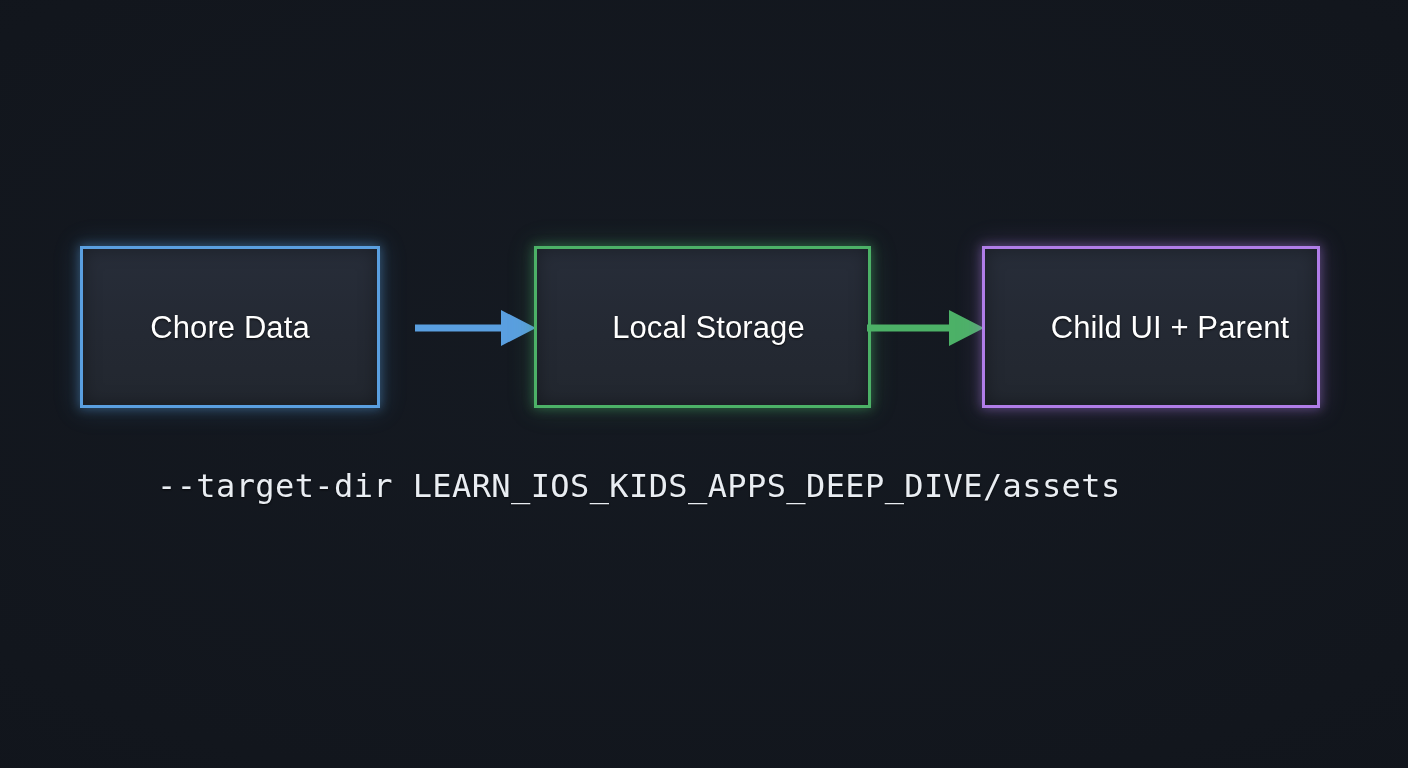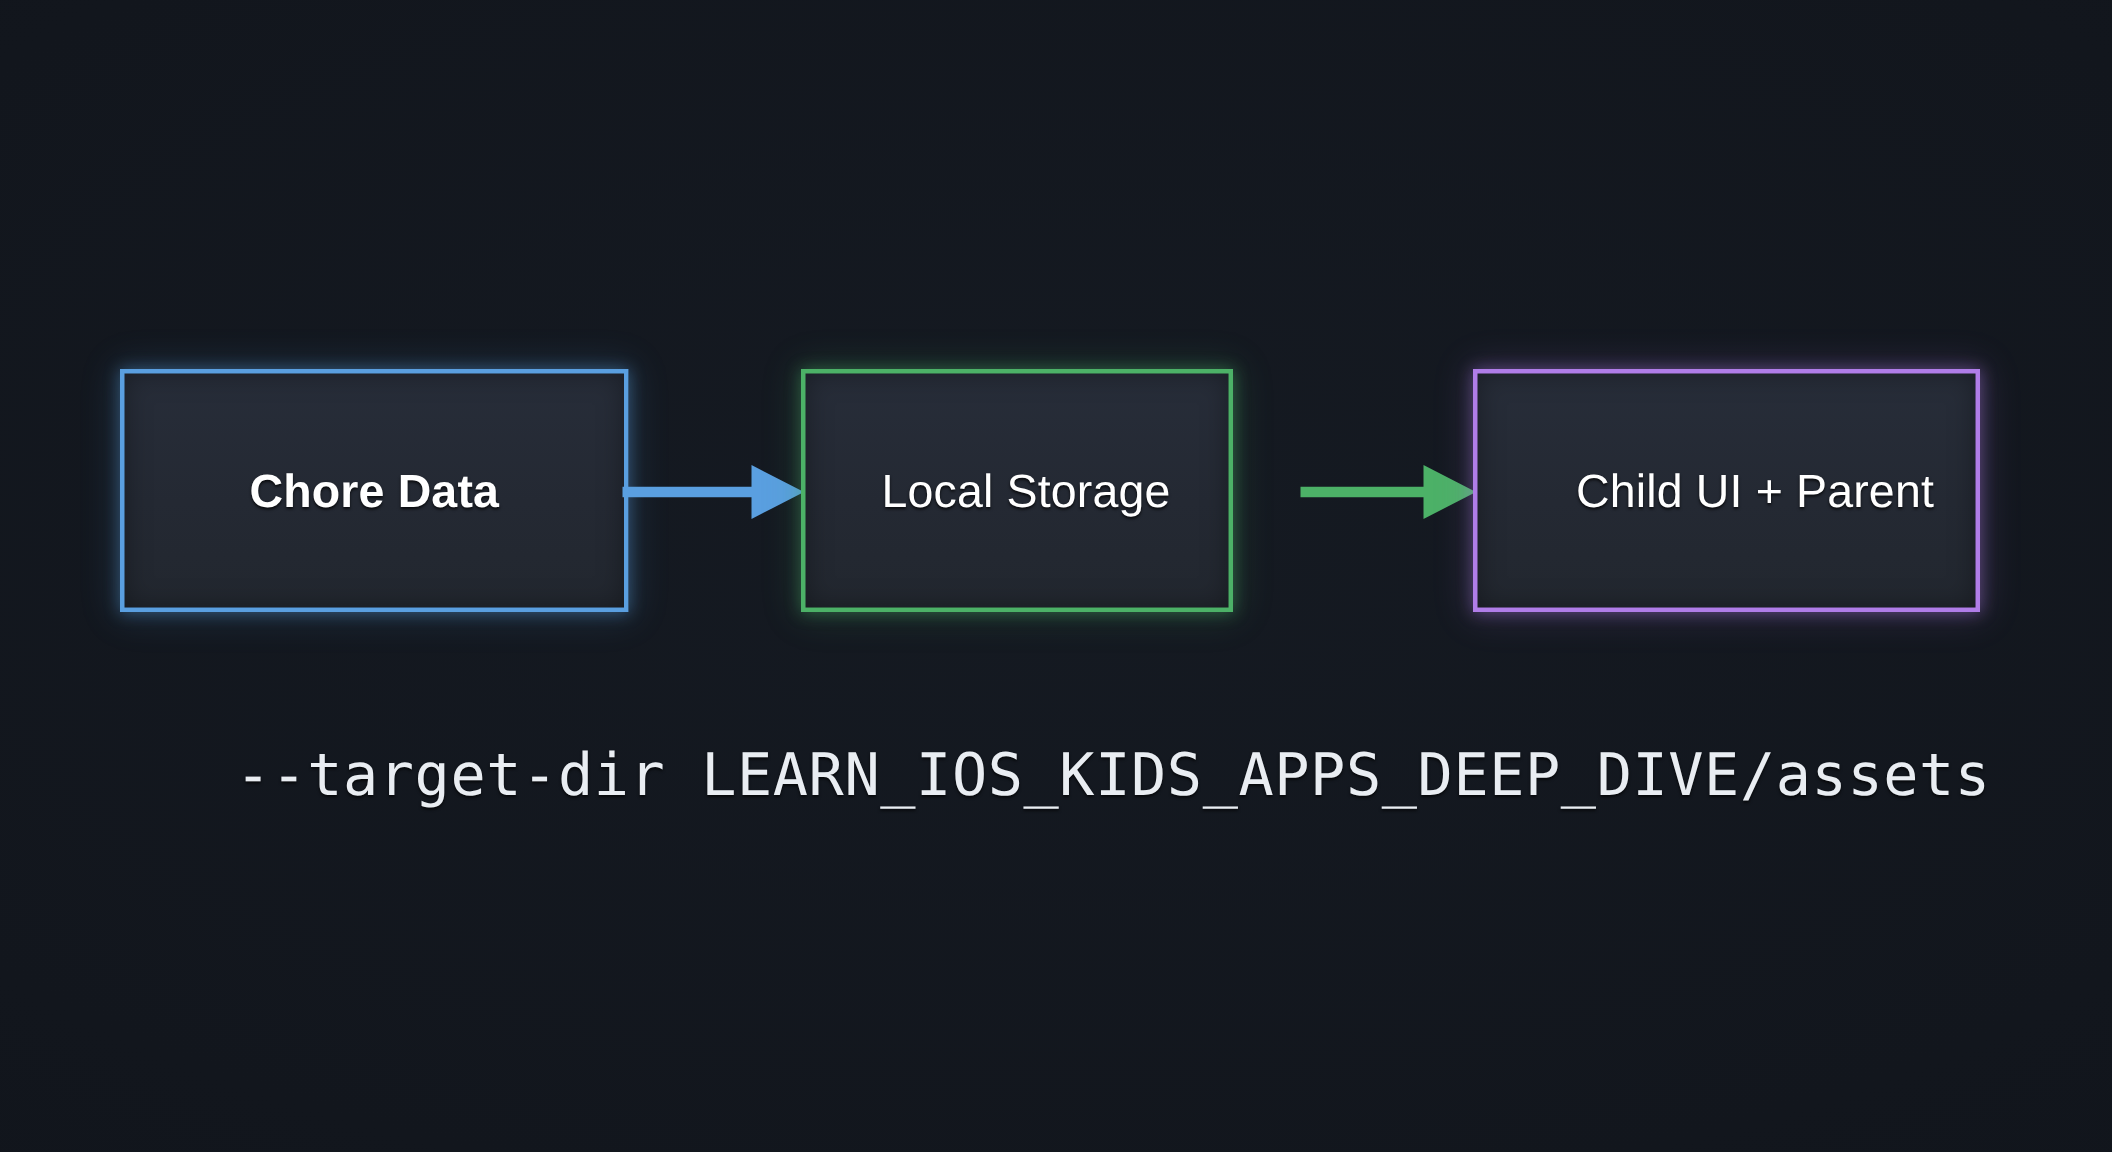--- a/index.html
+++ b/index.html
@@ -39,29 +39,28 @@
   .node .node-label {
     font-size: 31px;
     line-height: 1;
     color: #ffffff;
     letter-spacing: 0.1px;
     text-shadow: 0 1px 2px rgba(0,0,0,0.75);
     white-space: nowrap;
   }
 
   #node-chore-data {
-    left: 80px;  top: 246px;  width: 339px; height: 162px;
+    left: 80px;  top: 246px;  width: 300px; height: 162px;
     border-color: #5a9fe0;
     box-shadow: 0 0 10px 1px rgba(90,159,224,0.40),
                 0 0 24px 3px rgba(90,159,224,0.16),
                 inset 0 0 18px rgba(0,0,0,0.35);
-    font-weight: bold;
   }
   #node-local-storage {
-    left: 534px; top: 246px;  width: 288px; height: 162px;
+    left: 534px; top: 246px;  width: 337px; height: 162px;
     border-color: #4cb167;
     box-shadow: 0 0 10px 1px rgba(76,177,103,0.40),
                 0 0 24px 3px rgba(76,177,103,0.16),
                 inset 0 0 18px rgba(0,0,0,0.35);
     padding-left: 12px;
   }
   #node-child-ui-parent {
     left: 982px; top: 246px;  width: 338px; height: 162px;
     border-color: #b07de8;
     box-shadow: 0 0 10px 1px rgba(176,125,232,0.40),
@@ -79,27 +78,26 @@
   #arrow-chore-to-storage { left: 415px; width: 125px; }
   #arrow-storage-to-child { left: 867px; width: 121px; }
   .arrow svg { display: block; width: 100%; height: 100%; overflow: visible; }
 
   
   #command-caption {
     position: absolute;
     left: 157px;
     top: 462px;
     font-family: "DejaVu Sans Mono", "Liberation Mono", monospace;
-    font-size: 39px;
+    font-size: 32px;
     line-height: 48px;
     letter-spacing: 0.4px;
     color: #e9edf2;
     white-space: pre;
     text-shadow: 0 1px 2px rgba(0,0,0,0.7);
-    margin-top: 32px;
   }
 </style>
 </head>
 <body>
 
 <div id="canvas">
 
   <div class="node" id="node-chore-data">
     <span class="node-label">Chore Data</span>
   </div>

